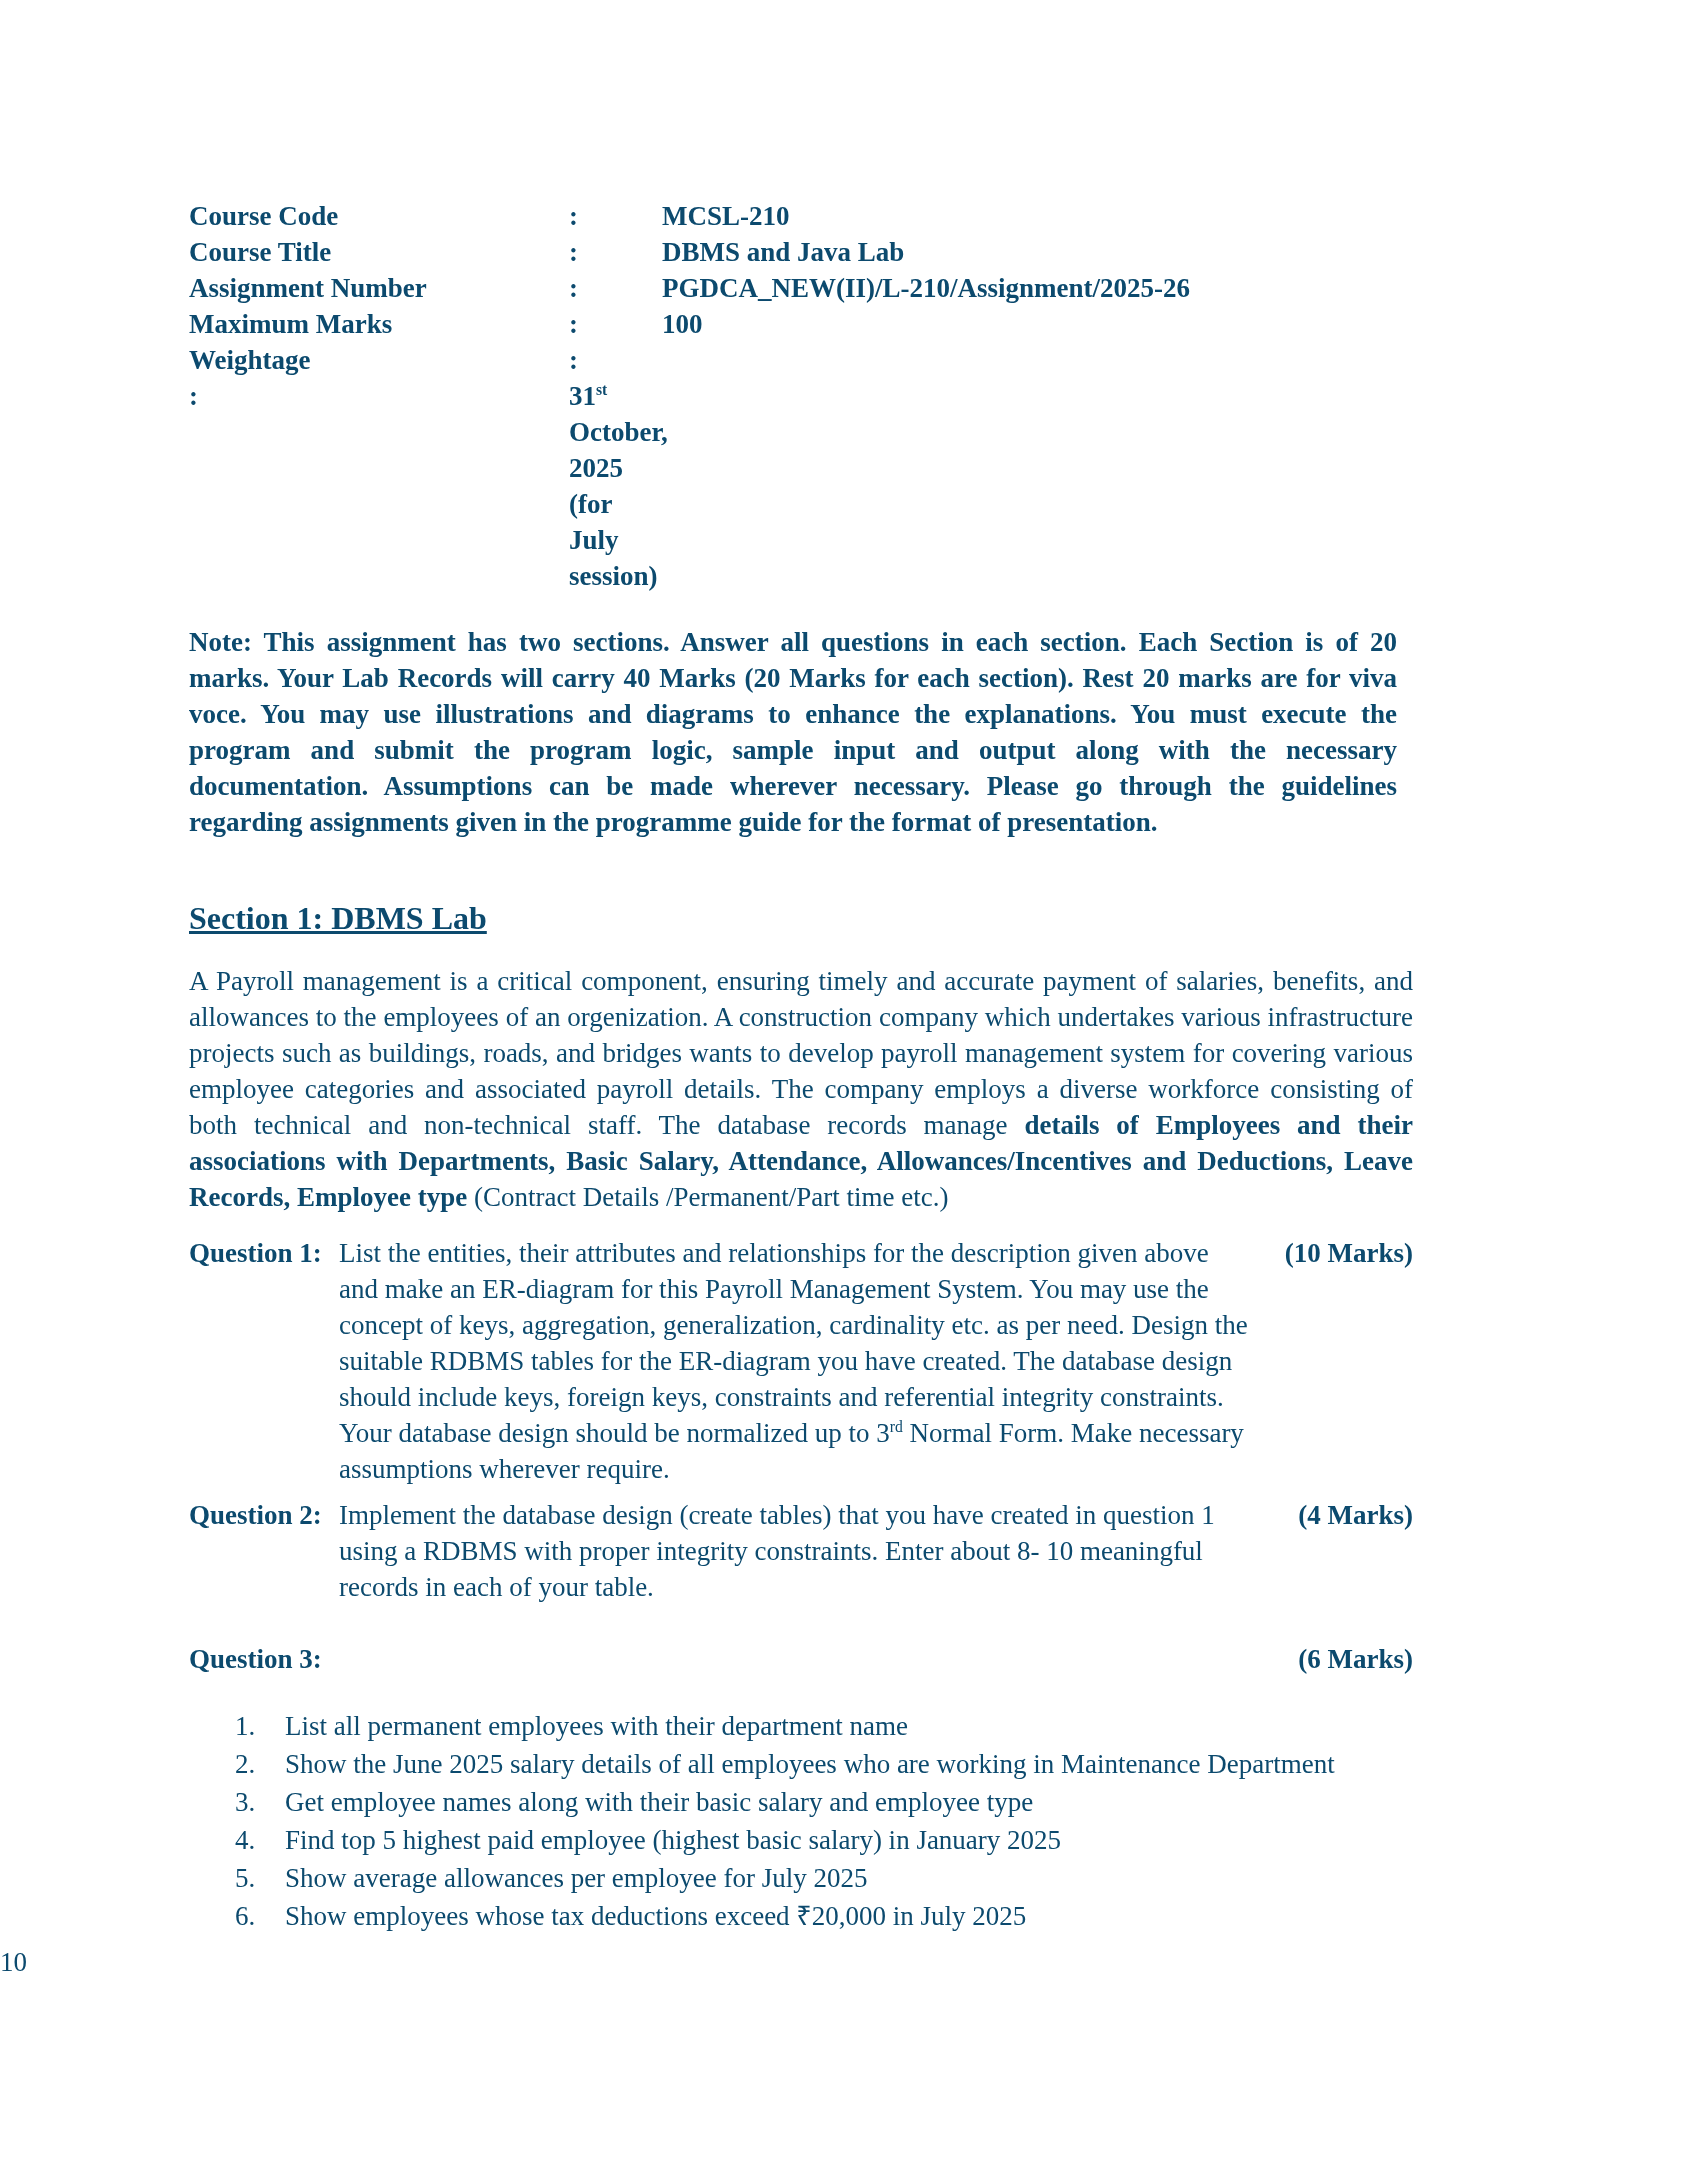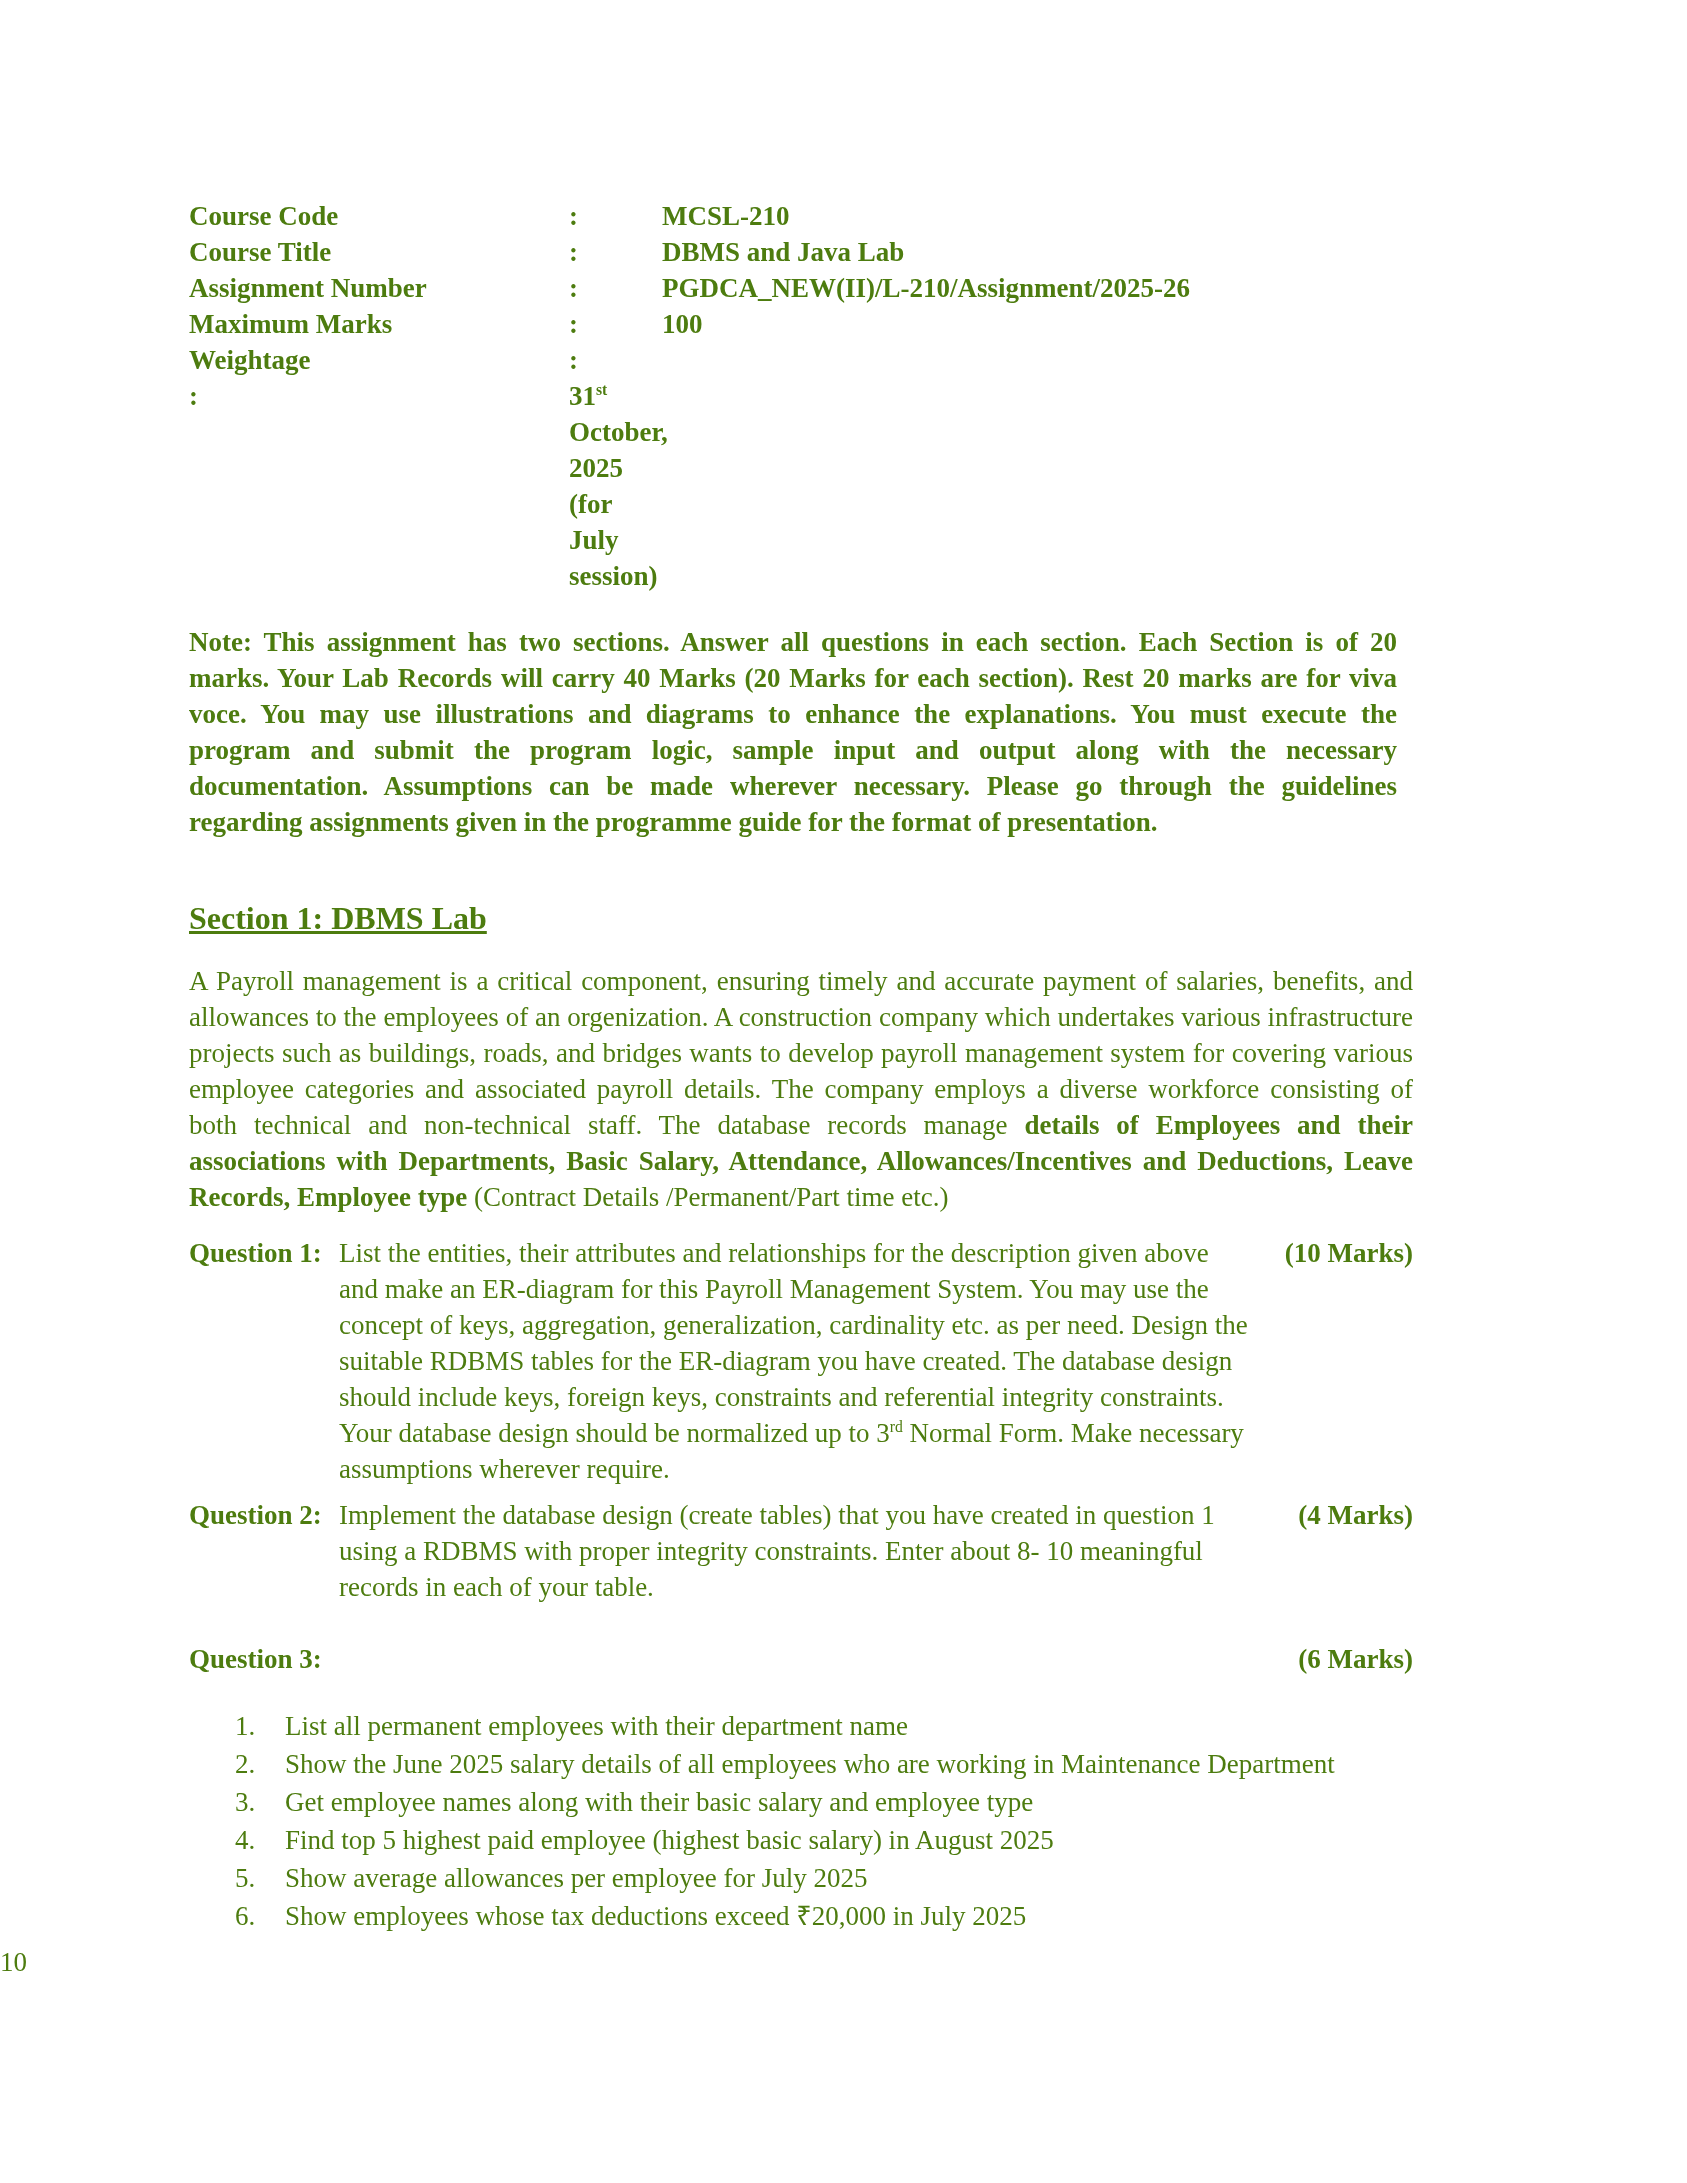--- a/index.html
+++ b/index.html
@@ -1,21 +1,21 @@
 <!DOCTYPE html>
 <html style="font-size:10.6px"><head>
 <meta charset="utf-8">
 <style>
   html, body { margin: 0; padding: 0; background: #ffffff; }
   .page {
     position: relative;
     width: 1687px;
     height: 2183px;
     background: #ffffff;
-    color: #4d7c0f;
+    color: #0c4a6e;
     font-family: "Liberation Serif", serif;
     font-size: 27px;
     line-height: 36px;
     box-sizing: border-box;
     padding: 198px 274px 0 189px;
     overflow: hidden;
   }
   .b { font-weight: bold; }
   sup {
     font-size: 0.58em;
@@ -181,21 +181,21 @@
         <span class="li-text">Show the June 2025 salary details of all employees who are working in Maintenance Department</span>
       </div>
 
       <div class="list-item">
         <span class="li-num">3.</span>
         <span class="li-text">Get employee names along with their basic salary and employee type</span>
       </div>
 
       <div class="list-item">
         <span class="li-num">4.</span>
-        <span class="li-text">Find top 5 highest paid employee (highest basic salary) in August 2025</span>
+        <span class="li-text">Find top 5 highest paid employee (highest basic salary) in January 2025</span>
       </div>
 
       <div class="list-item">
         <span class="li-num">5.</span>
         <span class="li-text">Show average allowances per employee for July 2025</span>
       </div>
 
       <div class="list-item">
         <span class="li-num">6.</span>
         <span class="li-text">Show employees whose tax deductions exceed ₹20,000 in July 2025</span>

